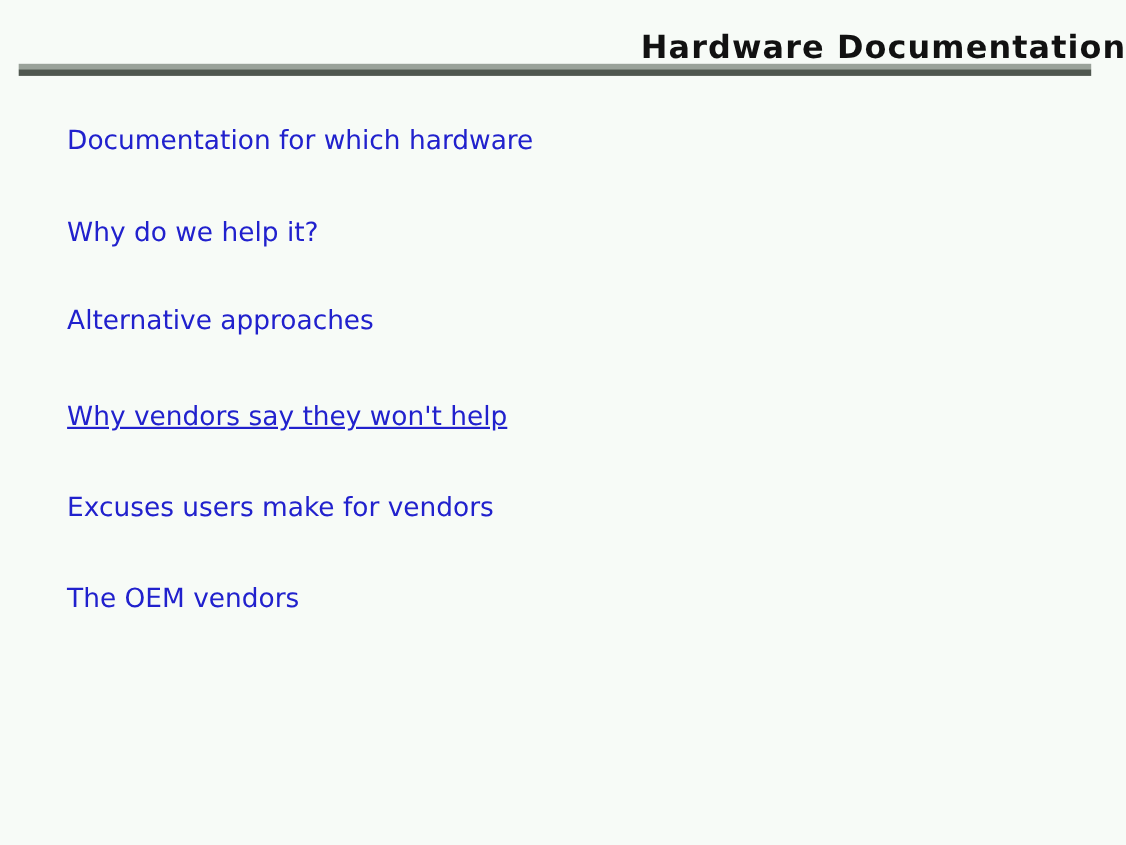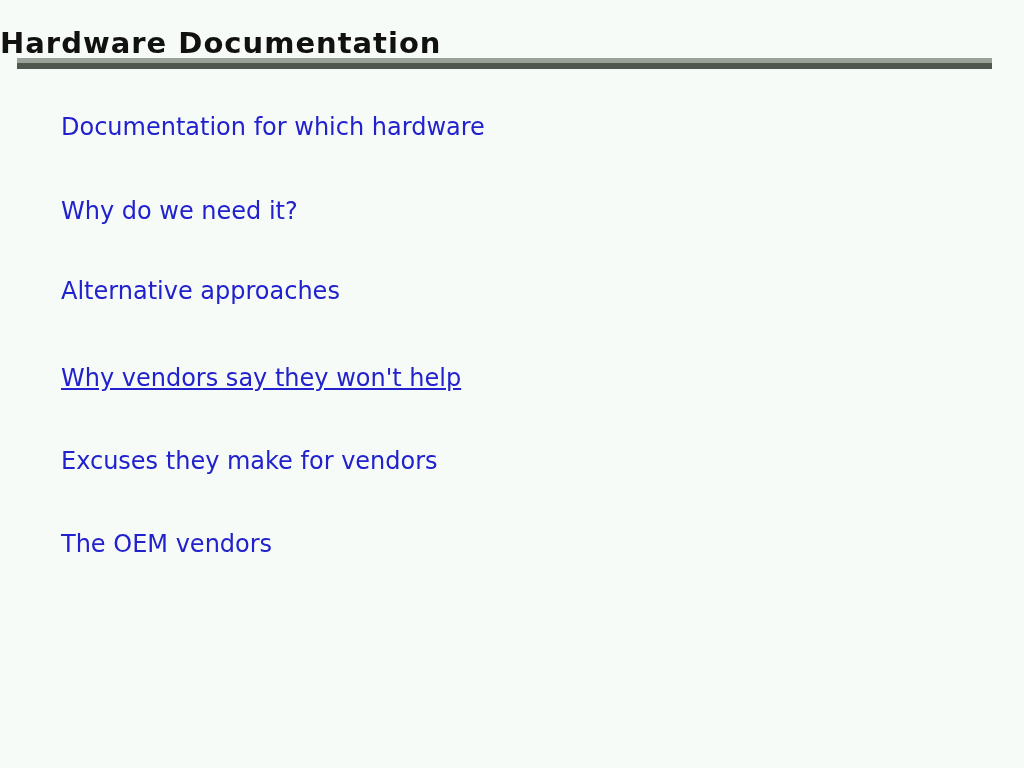--- a/index.html
+++ b/index.html
@@ -16,21 +16,21 @@
     font-family: "DejaVu Sans", "Liberation Sans", sans-serif;
   }
   .slide {
     position: relative;
     width: 1024px; height: 768px;
     background: var(--background);
   }
   .slide-title {
     position: absolute;
     top: 26px; left: 0; right: 0;
-    text-align: left;
+    text-align: right;
     font-size: 29px;
     font-weight: bold;
     letter-spacing: 1px;
     color: var(--title);
     line-height: 34px;
   }
   .title-divider {
     position: absolute;
     top: 58px; left: 17px;
     width: 975px; height: 11px;
@@ -67,20 +67,20 @@
 
   <h1 class="slide-title">Hardware Documentation</h1>
 
   <div class="title-divider">
     <div class="rule-top"></div>
     <div class="rule-bottom"></div>
   </div>
 
   <div class="topics">
     <div class="topic-line">Documentation for which hardware</div>
-    <div class="topic-line">Why do we need it?</div>
+    <div class="topic-line">Why do we help it?</div>
     <div class="topic-line">Alternative approaches</div>
     <div class="topic-line">Why vendors say they won't help</div>
-    <div class="topic-line">Excuses they make for vendors</div>
+    <div class="topic-line">Excuses users make for vendors</div>
     <div class="topic-line">The OEM vendors</div>
   </div>
 
 </div>
 
 </body></html>

